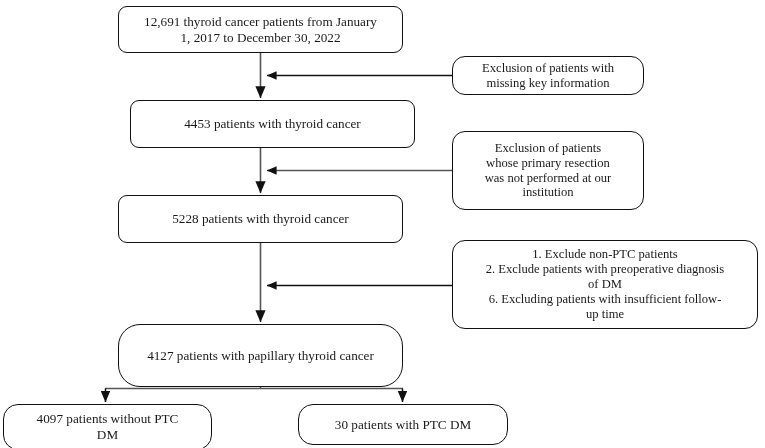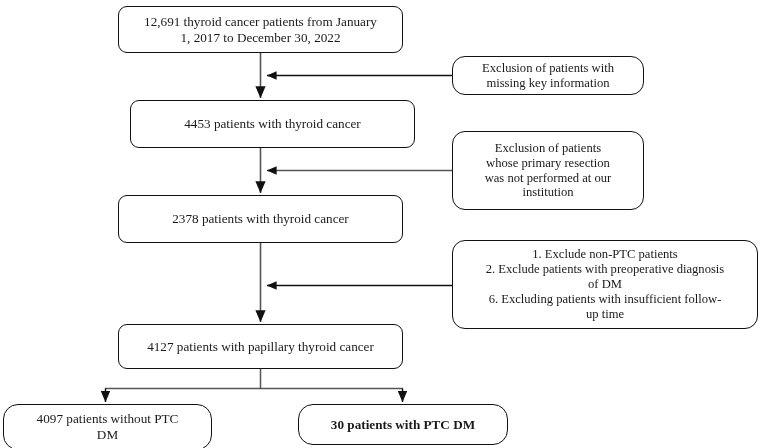--- a/index.html
+++ b/index.html
@@ -89,24 +89,24 @@
   <div class="node main-node" style="left:118px; top:6px; width:285px; height:47px;">
     <span class="txt">12,691 thyroid cancer patients from January
 1, 2017 to December 30, 2022</span>
   </div>
 
   <div class="node main-node" style="left:118px; top:100px; width:285px; height:48px;margin-left:12px;">
     <span class="txt">4453 patients with thyroid cancer</span>
   </div>
 
   <div class="node main-node" style="left:118px; top:195px; width:285px; height:48px;">
-    <span class="txt">2378 patients with thyroid cancer</span>
+    <span class="txt">5228 patients with thyroid cancer</span>
   </div>
 
-  <div class="node main-node" style="left:118px; top:324px; width:285px; height:45px;">
+  <div class="node main-node" style="left:118px; top:324px; width:285px; height:63px;border-radius:22px;">
     <span class="txt">4127 patients with papillary thyroid cancer</span>
   </div>
 
   <div class="node side-node" style="left:452px; top:56px; width:192px; height:39px;">
     <span class="txt">Exclusion of patients with
 missing key information</span>
   </div>
 
   <div class="node side-node" style="left:452px; top:131px; width:192px; height:79px;">
     <span class="txt">Exclusion of patients
@@ -121,17 +121,17 @@
 of DM
 6. Excluding patients with insufficient follow-
 up time</span>
   </div>
 
   <div class="node leaf-node" style="left:3px; top:404px; width:209px; height:46px;">
     <span class="txt">4097 patients without PTC
 DM</span>
   </div>
 
-  <div class="node leaf-node" style="left:298px; top:404px; width:210px; height:41px;font-weight:bold;">
+  <div class="node leaf-node" style="left:298px; top:404px; width:210px; height:41px;">
     <span class="txt">30 patients with PTC DM</span>
   </div>
 
 </div>
 
 </body></html>

